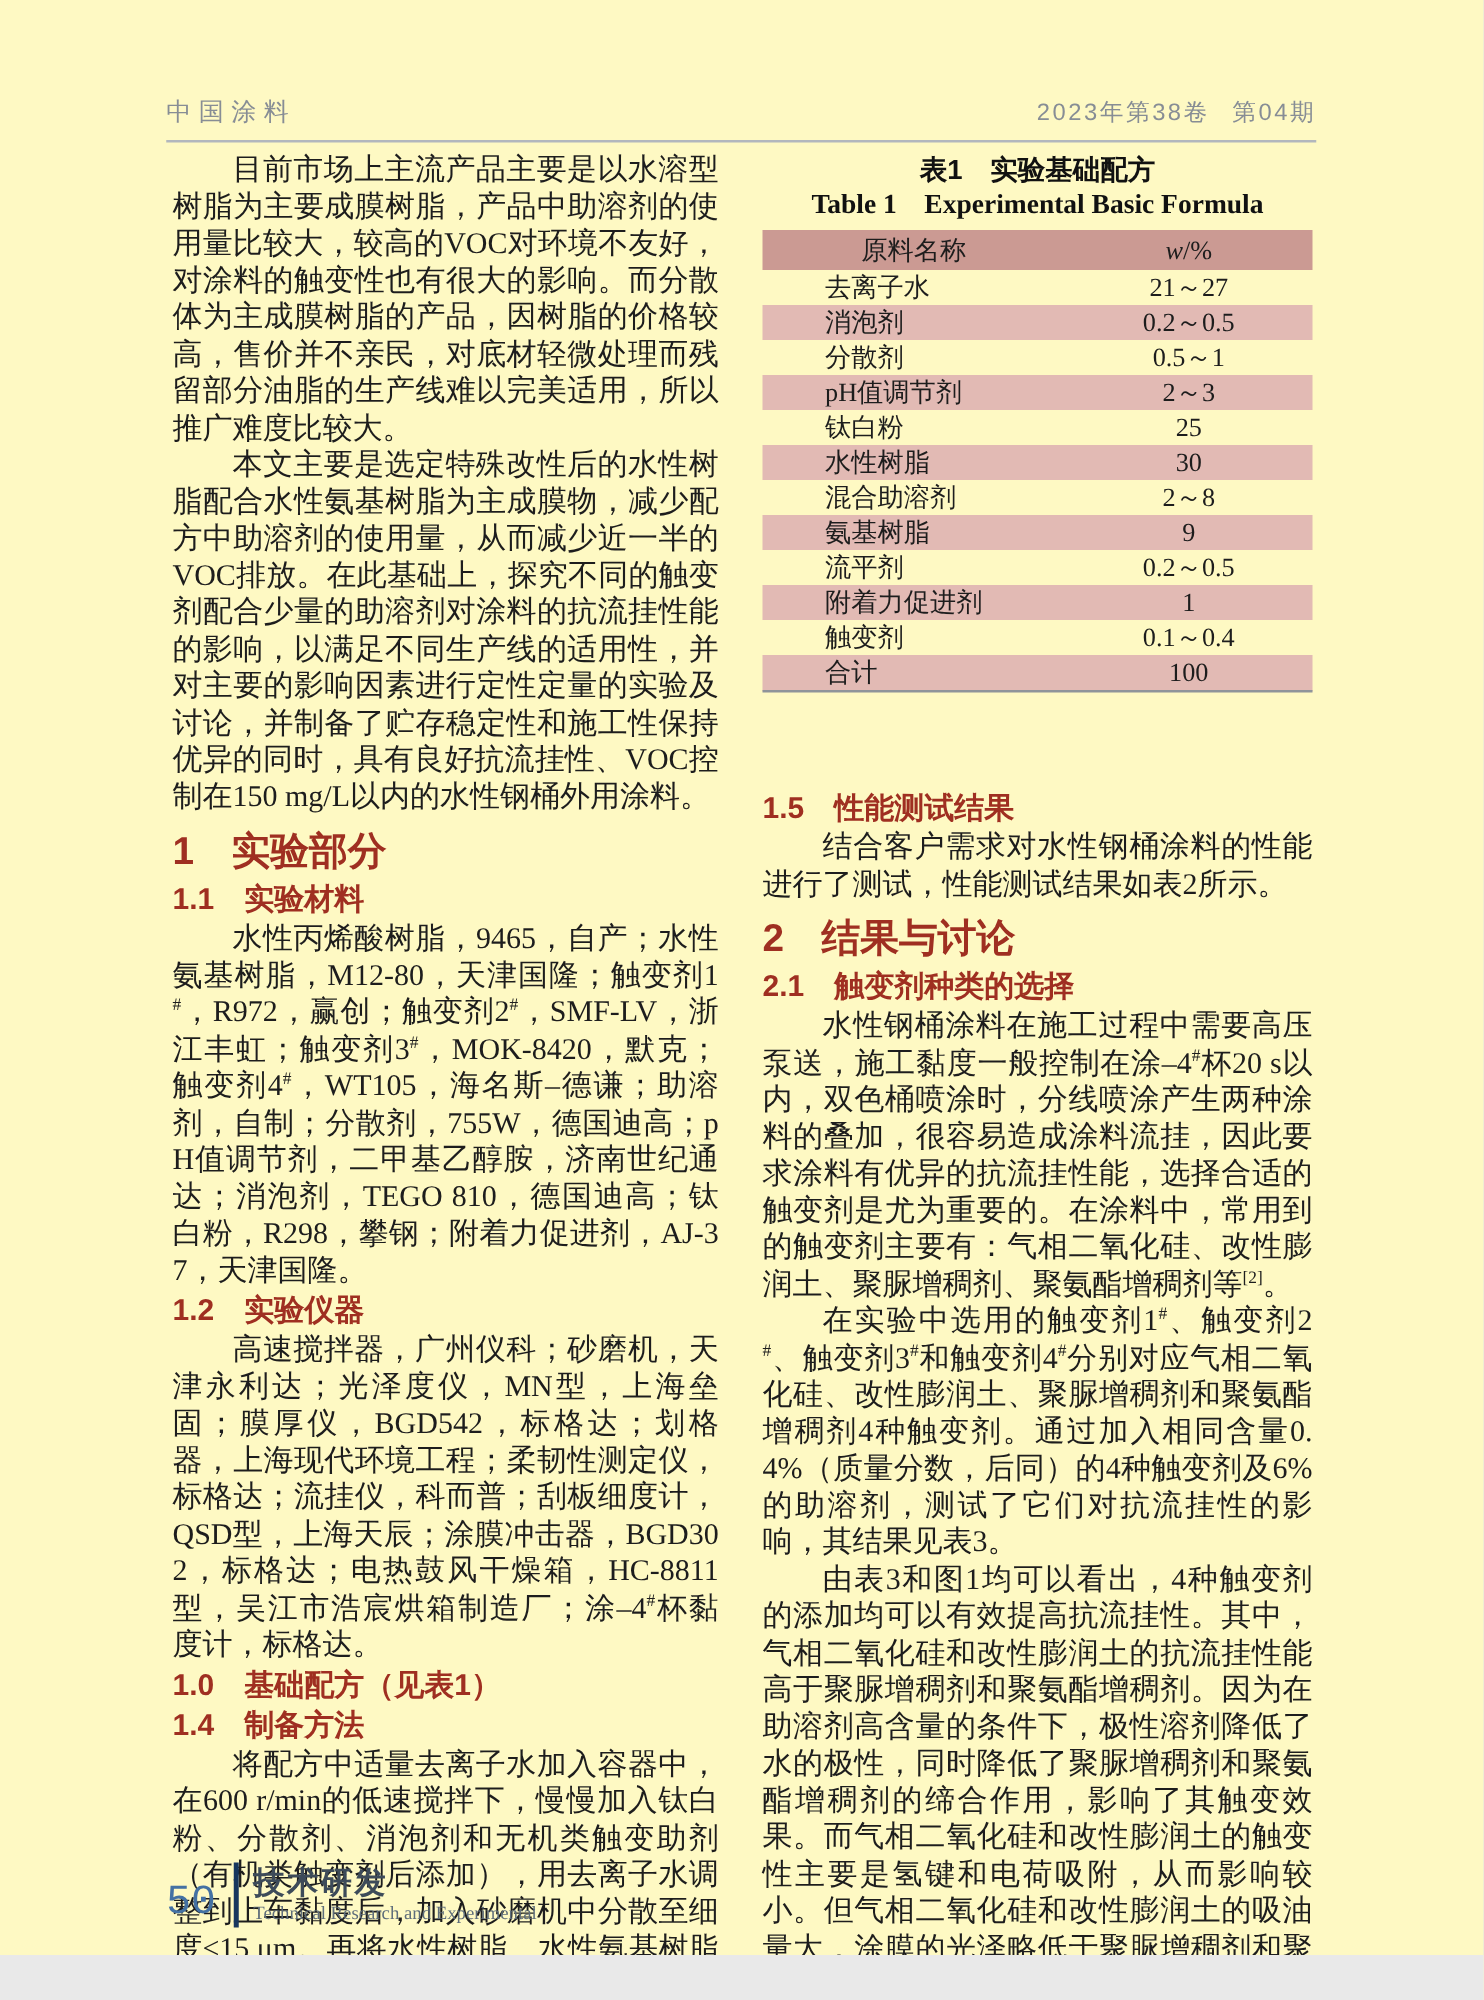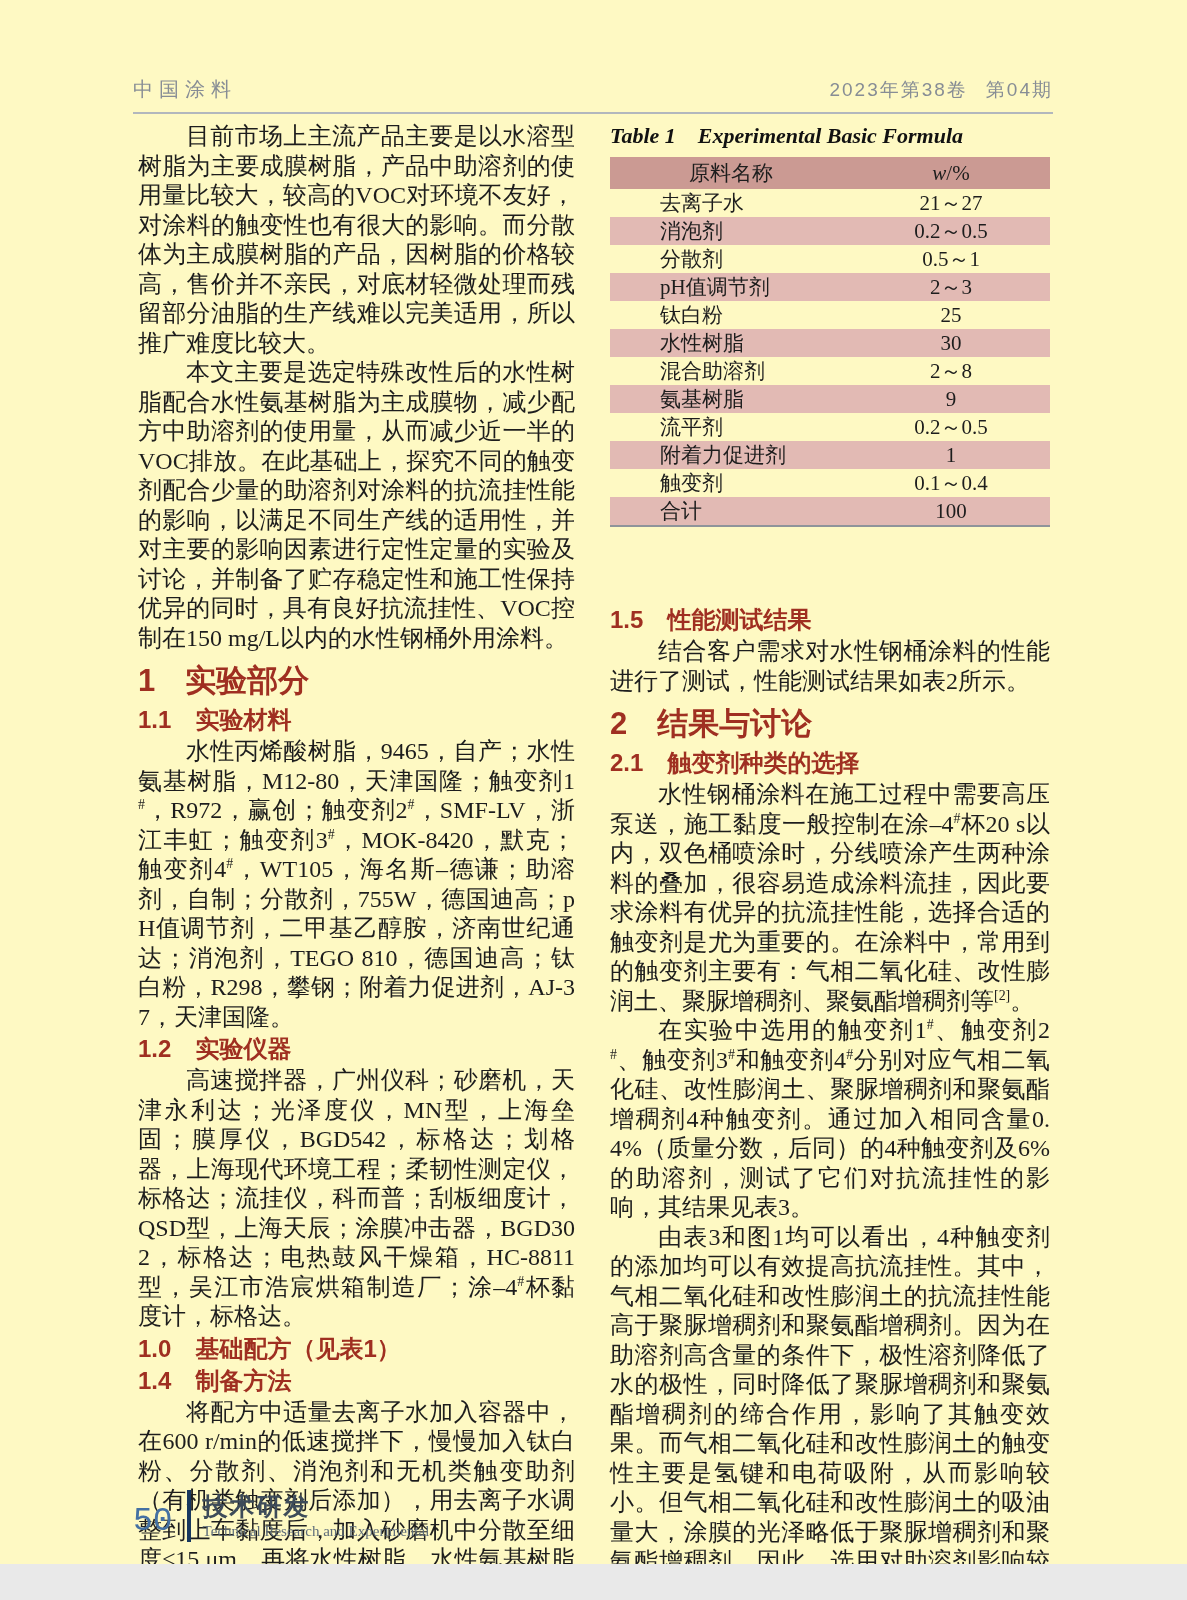--- a/index.html
+++ b/index.html
@@ -36,22 +36,22 @@
     margin:2px 0;font-family:"Liberation Sans","DejaVu Sans",sans-serif;
     font-size:24px;line-height:30px;font-weight:bold;color:#9f2f21;
   }
   h2.sub .num{margin-right:24px;}
   
   .tbl-title-cn{
     text-align:center;font-family:"Liberation Sans","DejaVu Sans",sans-serif;
     font-weight:bold;font-size:22px;line-height:27px;color:#111;
   }
   .tbl-title-en{
-    font-family:"Liberation Serif","DejaVu Serif",serif;
-    font-weight:bold;font-size:22px;line-height:27px;color:#111;font-style:italic;
+    text-align:center;font-family:"Liberation Serif","DejaVu Serif",serif;
+    font-weight:bold;font-size:22px;line-height:27px;color:#111;
   }
   table.formula{
     width:100%;border-collapse:collapse;margin-top:8px;font-size:21px;
   }
   table.formula th{
     background:#cb9a93;font-weight:normal;height:30px;text-align:center;
   }
   table.formula th:first-child{width:55%;}
   table.formula td{height:28px;padding:0;}
   table.formula td:first-child{padding-left:50px;text-align:left;}
@@ -101,20 +101,21 @@
     <h2 class="sub"><span class="num">1.2</span><span>实验仪器</span></h2>
     <p class="body">高速搅拌器，广州仪科；砂磨机，天津永利达；光泽度仪，MN型，上海垒固；膜厚仪，BGD542，标格达；划格器，上海现代环境工程；柔韧性测定仪，标格达；流挂仪，科而普；刮板细度计，QSD型，上海天辰；涂膜冲击器，BGD302，标格达；电热鼓风干燥箱，HC-8811型，吴江市浩宸烘箱制造厂；涂–4<sup>#</sup>杯黏度计，标格达。</p>
 
     <h2 class="sub"><span class="num">1.0</span><span>基础配方（见表1）</span></h2>
 
     <h2 class="sub"><span class="num">1.4</span><span>制备方法</span></h2>
     <p class="body">将配方中适量去离子水加入容器中，在600 r/min的低速搅拌下，慢慢加入钛白粉、分散剂、消泡剂和无机类触变助剂（有机类触变剂后添加），用去离子水调整到上车黏度后，加入砂磨机中分散至细度≤15 μm。再将水性树脂、水性氨基树脂和附着力促进剂加入另一个容器中，在600 r/min的低速搅拌下，加入混合助溶剂、部分pH值调节剂和部分去离子水搅拌均匀，用pH值调节剂调整pH值在8～8.5；再加入研磨好的色浆和流平剂搅拌均匀。在2 000 r/min转速条件下用去离子水和触变剂（无机触变剂无需再加入）调整到合适黏度（50～60 s，涂–4杯）。维护24 h后，用去离子水调整到施工黏度（18～19 s，涂–4杯），用流挂仪检测涂料的抗流挂性能。</p>
   </div>
 
   <div class="col col-right">
+    <div class="tbl-title-cn">表1　实验基础配方</div>
     <div class="tbl-title-en">Table 1　Experimental Basic Formula</div>
 
     <table class="formula">
       <thead>
         <tr>
           <th>原料名称</th>
           <th><span class="w-it">w</span><span>/%</span></th>
         </tr>
       </thead>
       <tbody>

